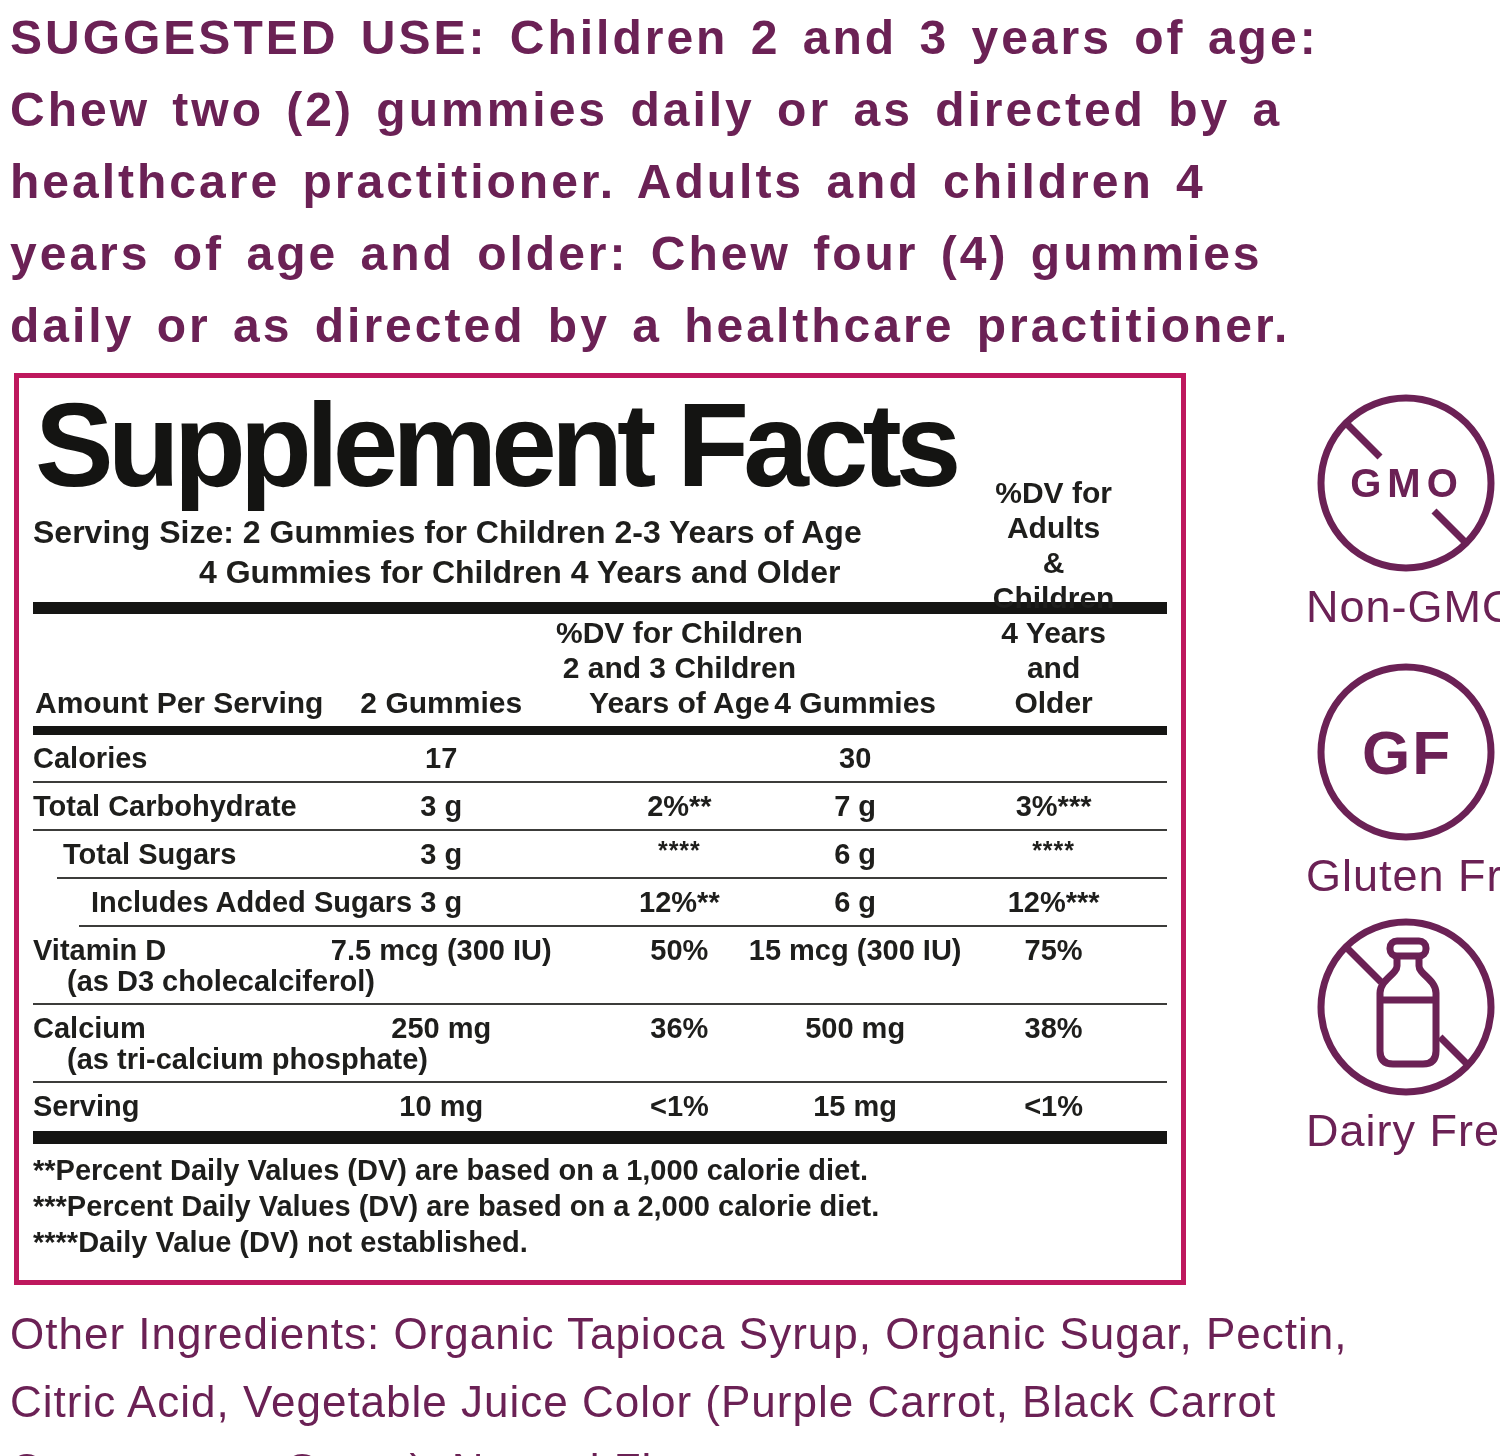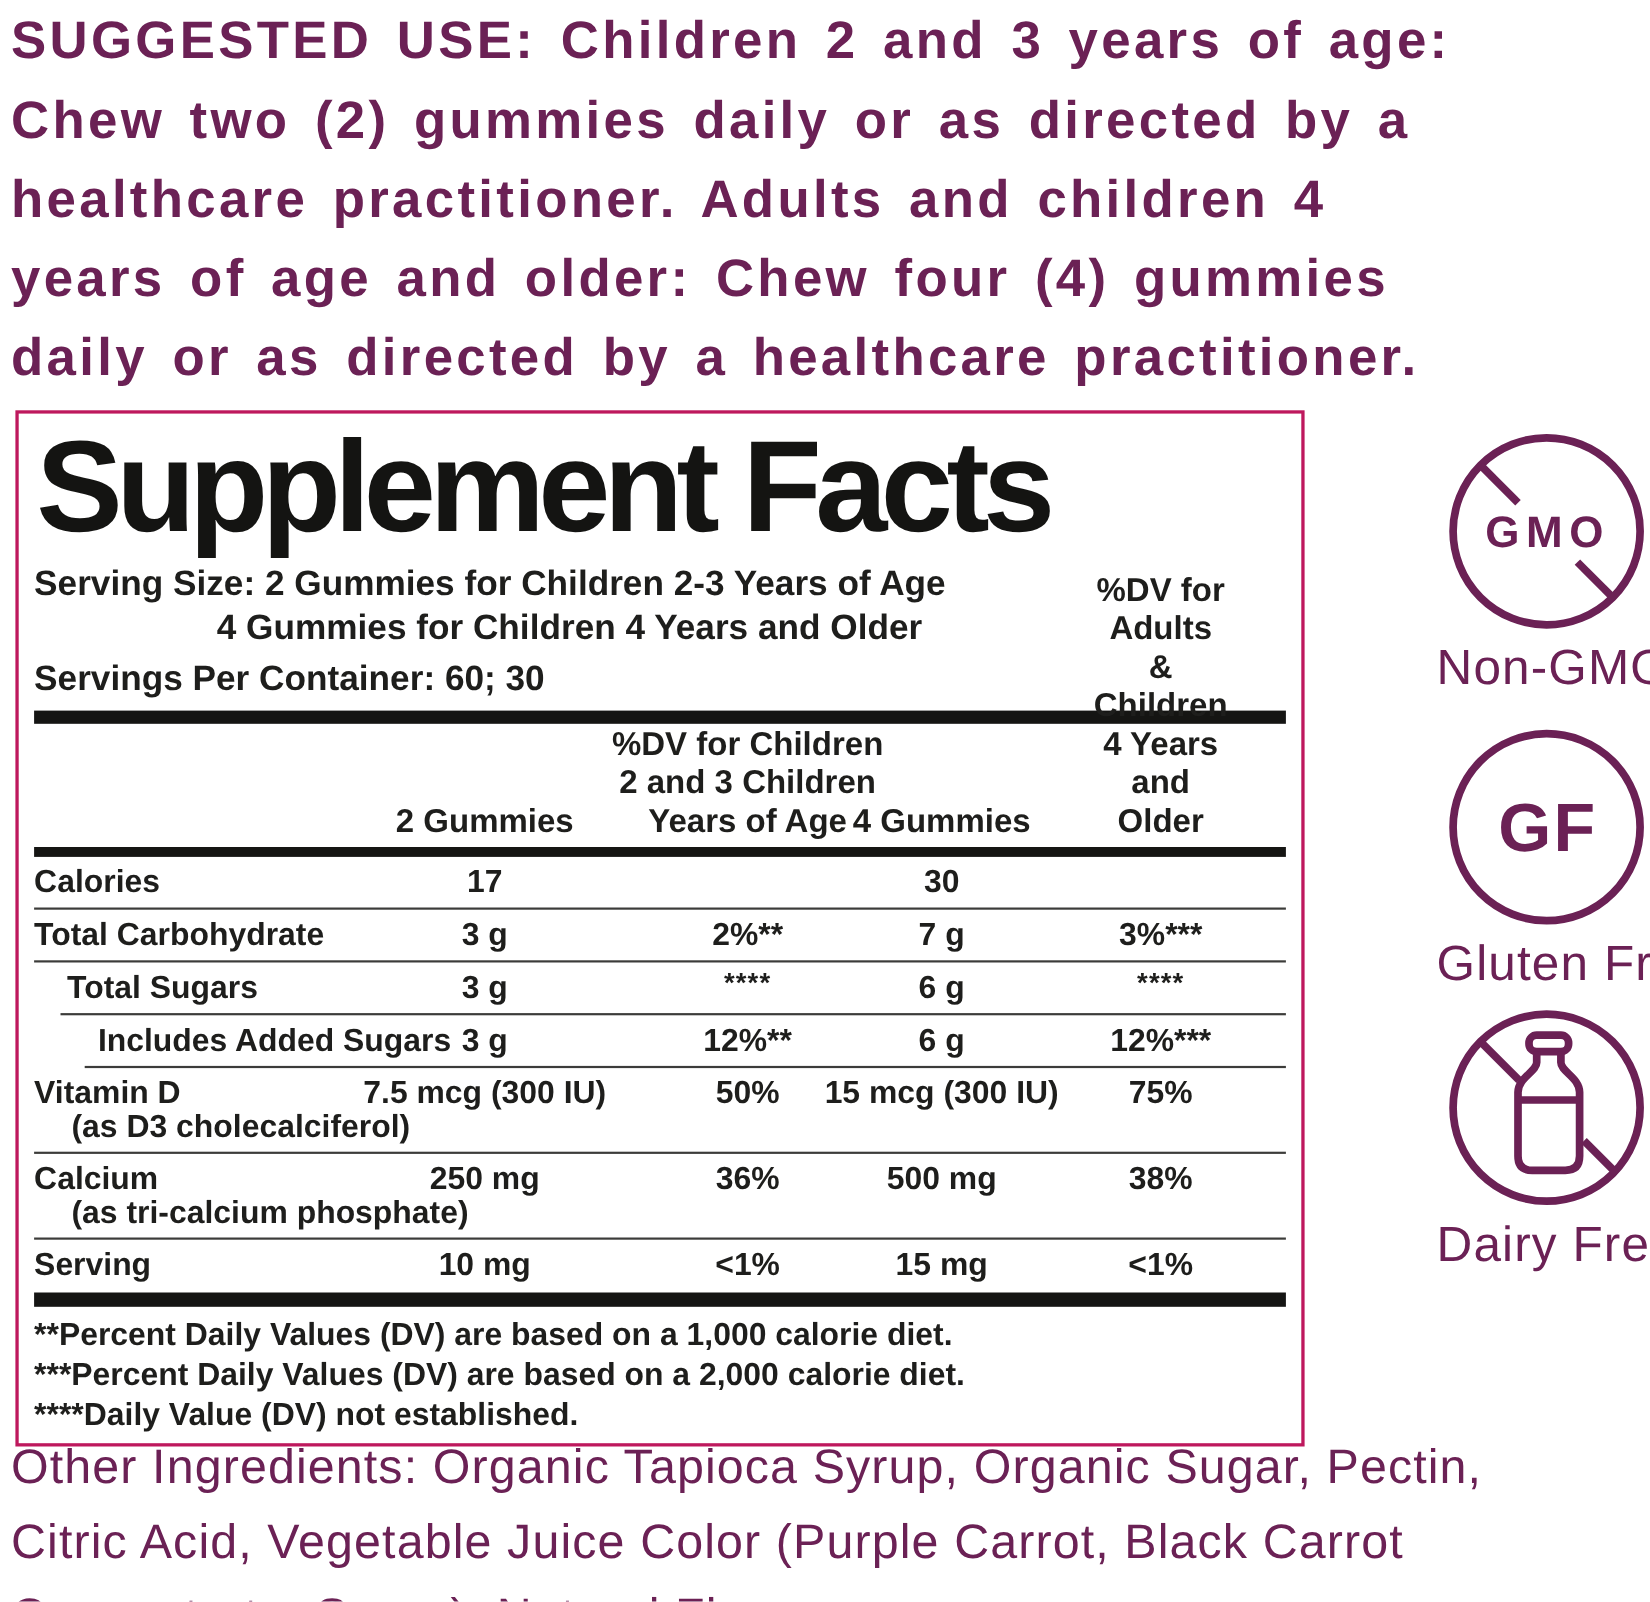--- a/index.html
+++ b/index.html
@@ -15,22 +15,22 @@
   
   .suggested-use{
     position:absolute;left:10px;top:2px;width:1486px;
     color:var(--purple);font-size:48px;font-weight:600;
     letter-spacing:3px;word-spacing:6px;line-height:72px;
   }
   .suggested-use .ln{white-space:nowrap;}
   
   .panel{
     position:absolute;left:14px;top:373px;width:1172px;
-    border:3px solid #be185d;background:#fff;
-    padding:8px 14px 8px 14px;color:var(--ink);
+    border:5px solid #be185d;background:#fff;
+    padding:8px 14px 20px 14px;color:var(--ink);
   }
   .panel h1{
     font-size:118px;line-height:114px;font-weight:800;
     letter-spacing:-6px;white-space:nowrap;color:#141412;
     margin:2px 0 10px 2px;
   }
   .ss{font-size:32px;font-weight:700;line-height:40px;white-space:nowrap;}
   .ss.indent2{padding-left:166px;}
   .ss.spc{margin-top:6px;}
   .bar{background:#151513;}
@@ -89,25 +89,25 @@
   <div class="ln">Chew two (2) gummies daily or as directed by a</div>
   <div class="ln">healthcare practitioner. Adults and children 4</div>
   <div class="ln">years of age and older: Chew four (4) gummies</div>
   <div class="ln">daily or as directed by a healthcare practitioner.</div>
 </div>
 
 <section class="panel">
   <h1>Supplement Facts</h1>
   <div class="ss">Serving Size: 2 Gummies for Children 2-3 Years of Age</div>
   <div class="ss indent2">4 Gummies for Children 4 Years and Older</div>
-  <div class="ss spc">Servings Per Container: 60; 30</div>
 
   <div class="bar bar-thick"></div>
 
   <div class="hrow">
+    <div class="hc1">Amount Per Serving</div>
     <div class="hcell" style="left:36%">2 Gummies</div>
     <div class="hcell" style="left:57%">%DV for Children
 2 and 3 Children
 Years of Age</div>
     <div class="hcell" style="left:72.5%">4 Gummies</div>
     <div class="hcell" style="left:90%">%DV for Adults &amp;
 Children 4 Years
 and Older</div>
   </div>
 

